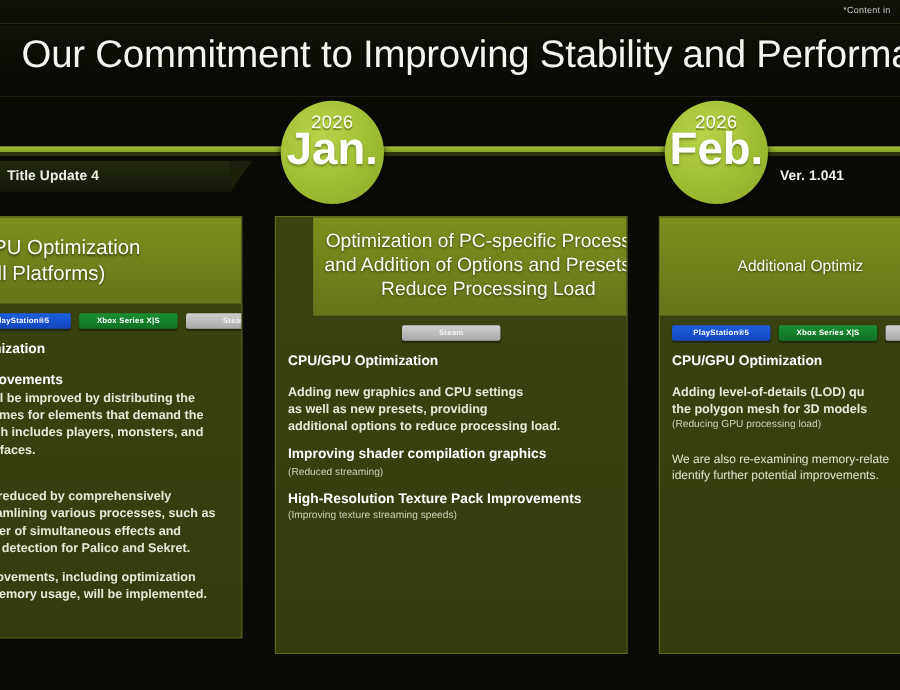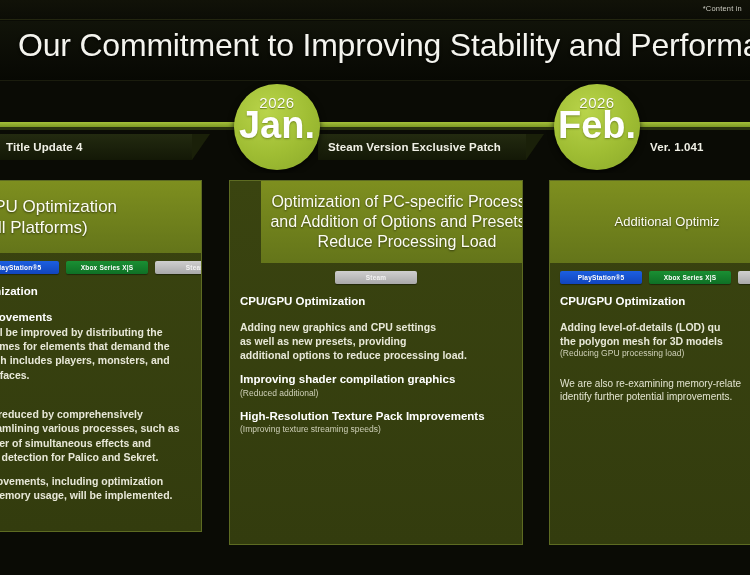--- a/index.html
+++ b/index.html
@@ -246,23 +246,20 @@
 </div>
 
 <div id="timeline">
   <div class="rail"></div>
   <div class="rail-dark"></div>
 
   <div class="plate" id="plate-tu4">
     <span class="ptxt">Title Update 4</span>
   </div>
 
-  <div class="plate" id="plate-steam">
-    <span class="ptxt">Steam Version Exclusive Patch</span>
-  </div>
 
   <div class="plate" id="plate-ver">
     <span class="ptxt">Ver. 1.041</span>
   </div>
 
   <div class="marker" id="marker-jan">
     <span class="yr">2026</span>
     <span class="mo">Jan.</span>
   </div>
 
@@ -322,21 +319,21 @@
       <div class="blk">
           <div class="h">CPU/GPU Optimization</div>
         </div>
       <div class="blk">
           <div class="p">Adding new graphics and CPU settings
 as well as new presets, providing
 additional options to reduce processing load.</div>
         </div>
       <div class="blk">
           <div class="h">Improving shader compilation graphics</div>
-                                              <div class="sub">(Reduced additional)</div>
+                                              <div class="sub">(Reduced streaming)</div>
         </div>
       <div class="blk">
           <div class="h">High-Resolution Texture Pack Improvements</div>
                                               <div class="sub">(Improving texture streaming speeds)</div>
         </div>
     </div>
   </div>
 
   <div class="card" id="card-right">
     <div class="card-head">

